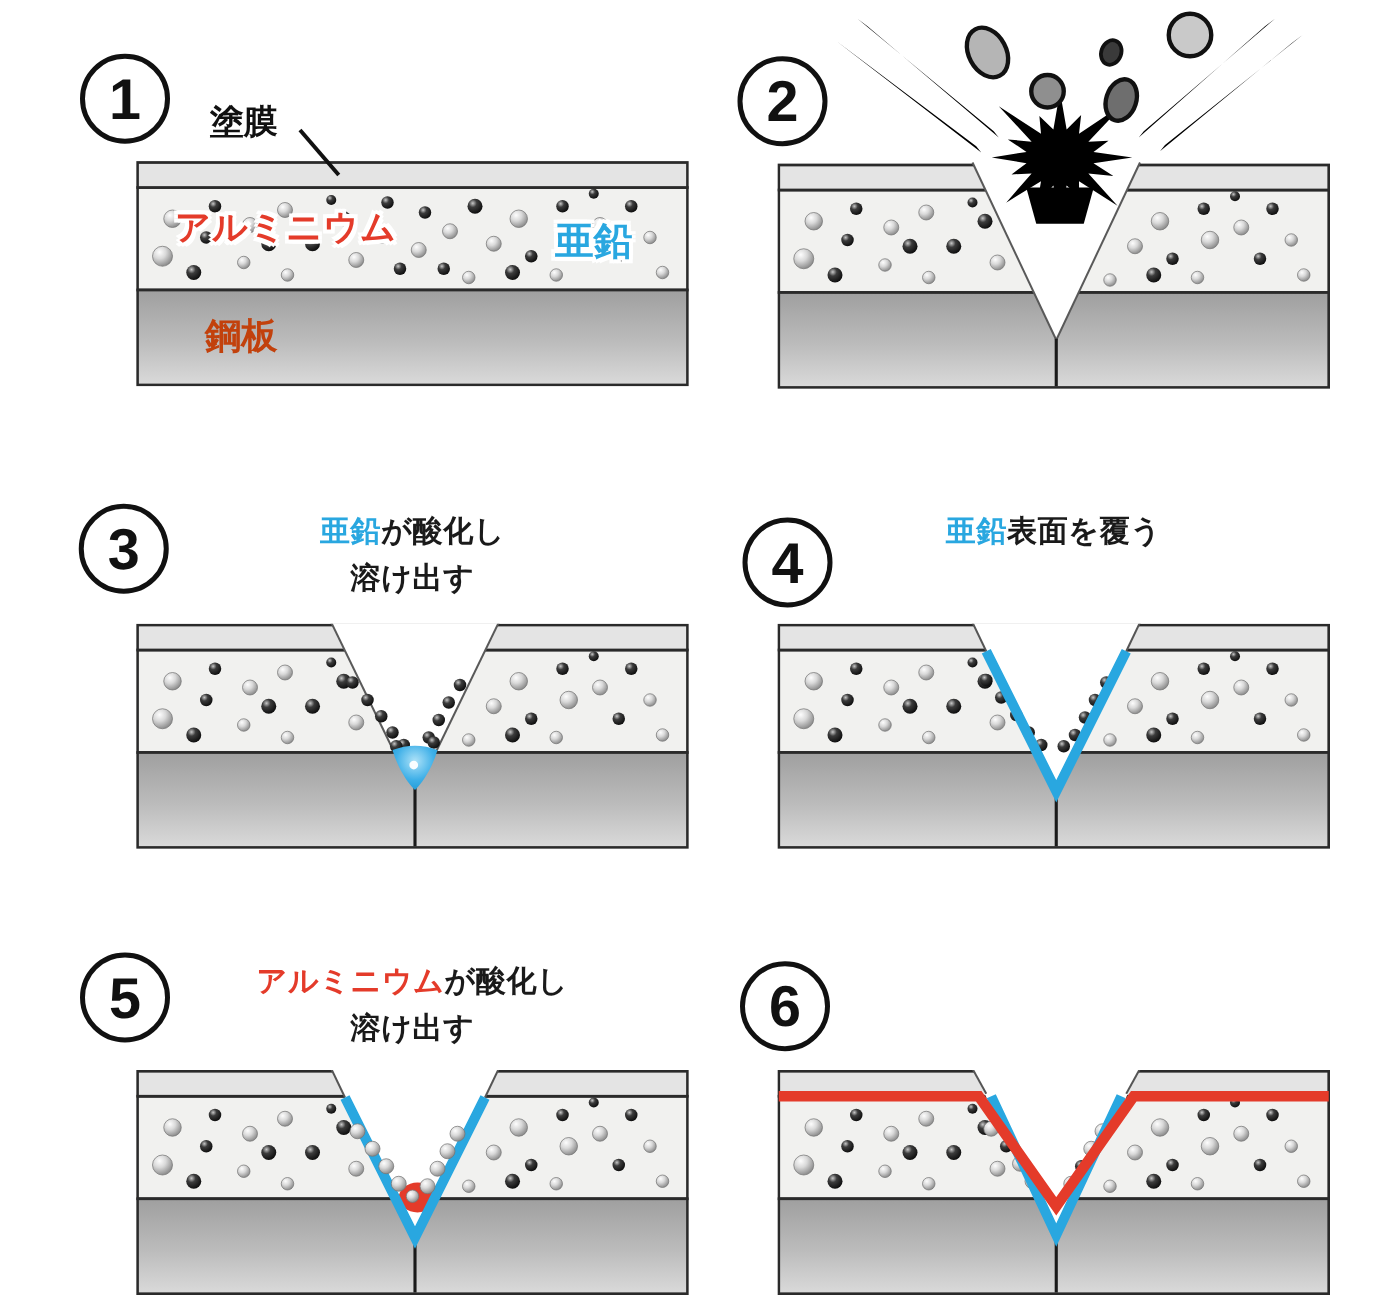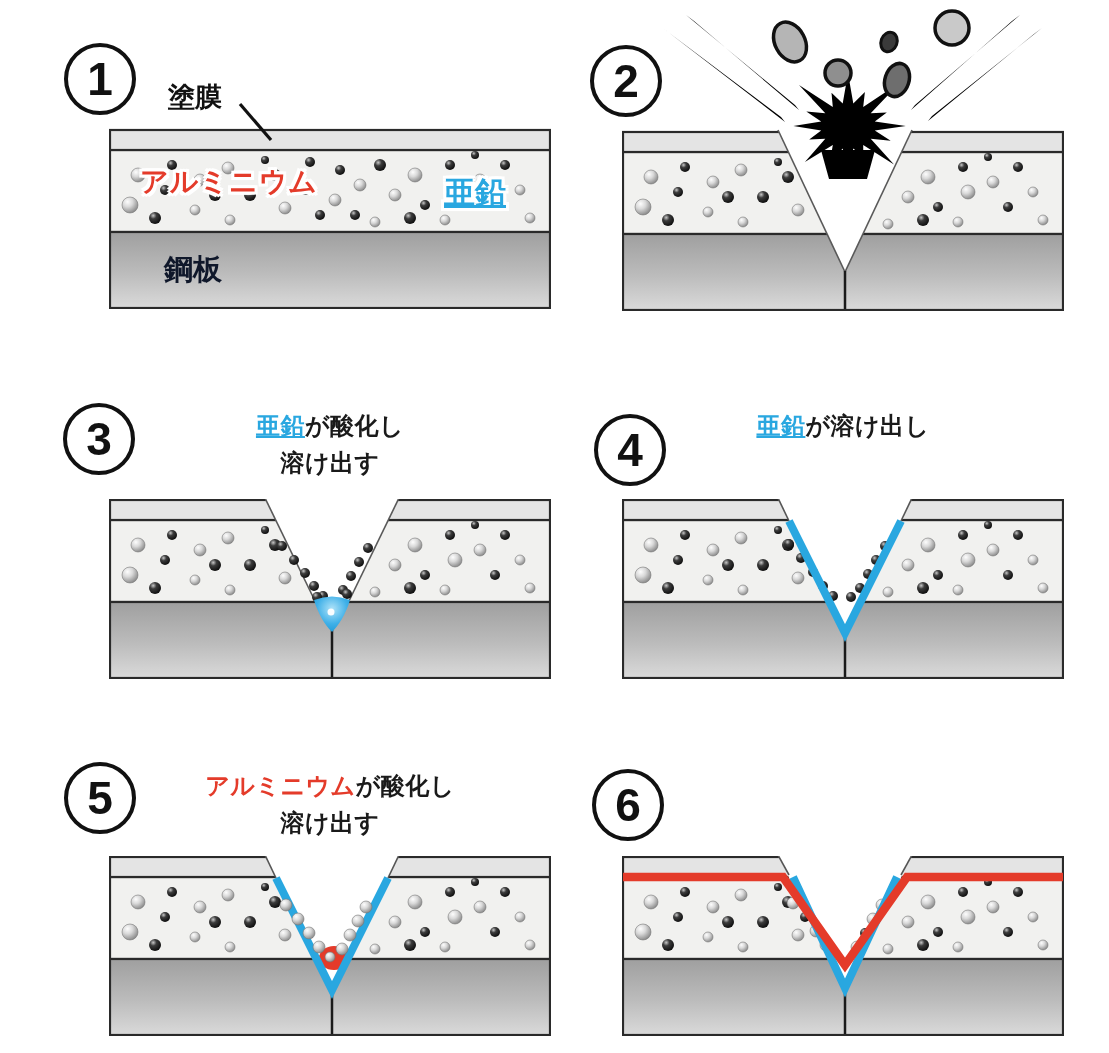--- a/index.html
+++ b/index.html
@@ -10,21 +10,21 @@
   svg.diagram{position:absolute;display:block;}
   .badge{
     position:absolute;width:64px;height:64px;border:4.5px solid #111;
     border-radius:50%;display:flex;align-items:center;justify-content:center;
     font-size:46px;font-weight:bold;color:#111;background:#fff;line-height:1;
   }
   .title{
     position:absolute;width:440px;text-align:center;font-weight:bold;
     font-size:24px;line-height:37px;color:#1a1a1a;letter-spacing:0.5px;white-space:nowrap;
   }
-  .hl-zinc{color:var(--zinc,#29a7e0);text-decoration:underline;}
+  .hl-zinc{color:var(--zinc,#29a7e0);}
   .hl-alum{color:var(--alum,#e43b2a);}
   .olabel{position:absolute;font-weight:bold;line-height:1.1;white-space:nowrap;text-align:center;}
   .outline-white{
     text-shadow:-3px -3px 0 #fff,3px -3px 0 #fff,-3px 3px 0 #fff,3px 3px 0 #fff,
       -3px 0 0 #fff,3px 0 0 #fff,0 -3px 0 #fff,0 3px 0 #fff,0 0 5px #fff;
   }
   .layer-stroke{stroke:#2a2a2a;stroke-width:2.2;}
 </style>
 </head>
 <body>
@@ -99,21 +99,21 @@
         <circle cx="365" cy="25" r="4" fill="url(#pDark)"></circle>
         <circle cx="105" cy="65" r="6" fill="url(#pDark)"></circle>
       </g>
     <rect class="layer-stroke" x="0" y="0" width="440" height="20" fill="#e4e4e4"></rect>
     <rect class="layer-stroke" x="0" y="102" width="440" height="76" fill="url(#steelGrad)"></rect>
     <line x1="130" y1="-26" x2="161" y2="10" stroke="#111" stroke-width="3.2"></line>
   </svg>
   <div class="olabel" style="left:168px;top:83px;font-size:27px;color:#111">塗膜</div>
   <div class="olabel outline-white hl-alum" style="left:140px;top:167px;font-size:28px;letter-spacing:1px">アルミニウム</div>
   <div class="olabel outline-white hl-zinc" style="left:444px;top:176px;font-size:31px">亜鉛</div>
-  <div class="olabel" style="left:164px;top:254px;font-size:29px;color:#0f172a">鋼板</div>
+  <div class="olabel" style="left:164px;top:254px;font-size:29px;color:#c2410c">鋼板</div>
 
   <div class="badge" style="left:590px;top:45px">
     <span>2</span>
   </div>
   <svg class="diagram" style="left:622px;top:0" width="442" height="311" viewBox="-1 -132 442 311">
     <rect class="layer-stroke" x="0" y="20" width="440" height="82" fill="#f1f1ef"></rect>
     <g>
         <circle cx="28" cy="45" r="7" fill="url(#pLight)" stroke="#777" stroke-width="0.6"></circle>
         <circle cx="55" cy="60" r="5" fill="url(#pDark)"></circle>
         <circle cx="20" cy="75" r="8" fill="url(#pLight)" stroke="#777" stroke-width="0.6"></circle>
@@ -224,21 +224,21 @@
       </g>
     <line x1="222" y1="128" x2="222" y2="177" stroke="#1a1a1a" stroke-width="2.5"></line>
     <path d="M 204,100 Q 222,93 240,100 C 236,114 228,126 223,131 Q 222,132.5 221,131 C 216,126 208,114 204,100 Z" fill="url(#dropGrad)"></path>
     <circle cx="221" cy="112" r="3.5" fill="#ffffff" opacity="0.95"></circle>
   </svg>
 
   <div class="badge" style="left:594px;top:414px">
     <span>4</span>
   </div>
   <div class="title" style="left:623px;top:407px">
-    <div><span class="hl-zinc">亜鉛</span><span>が溶け出し</span></div>
+    <div><span class="hl-zinc">亜鉛</span><span>表面を覆う</span></div>
   </div>
   <svg class="diagram" style="left:622px;top:499px" width="442" height="180" viewBox="-1 -1 442 180">
     <rect class="layer-stroke" x="0" y="20" width="440" height="82" fill="#f1f1ef"></rect>
     <g>
         <circle cx="28" cy="45" r="7" fill="url(#pLight)" stroke="#777" stroke-width="0.6"></circle>
         <circle cx="55" cy="60" r="5" fill="url(#pDark)"></circle>
         <circle cx="20" cy="75" r="8" fill="url(#pLight)" stroke="#777" stroke-width="0.6"></circle>
         <circle cx="62" cy="35" r="5" fill="url(#pDark)"></circle>
         <circle cx="45" cy="88" r="6" fill="url(#pDark)"></circle>
         <circle cx="90" cy="50" r="6" fill="url(#pLight)" stroke="#777" stroke-width="0.6"></circle>

